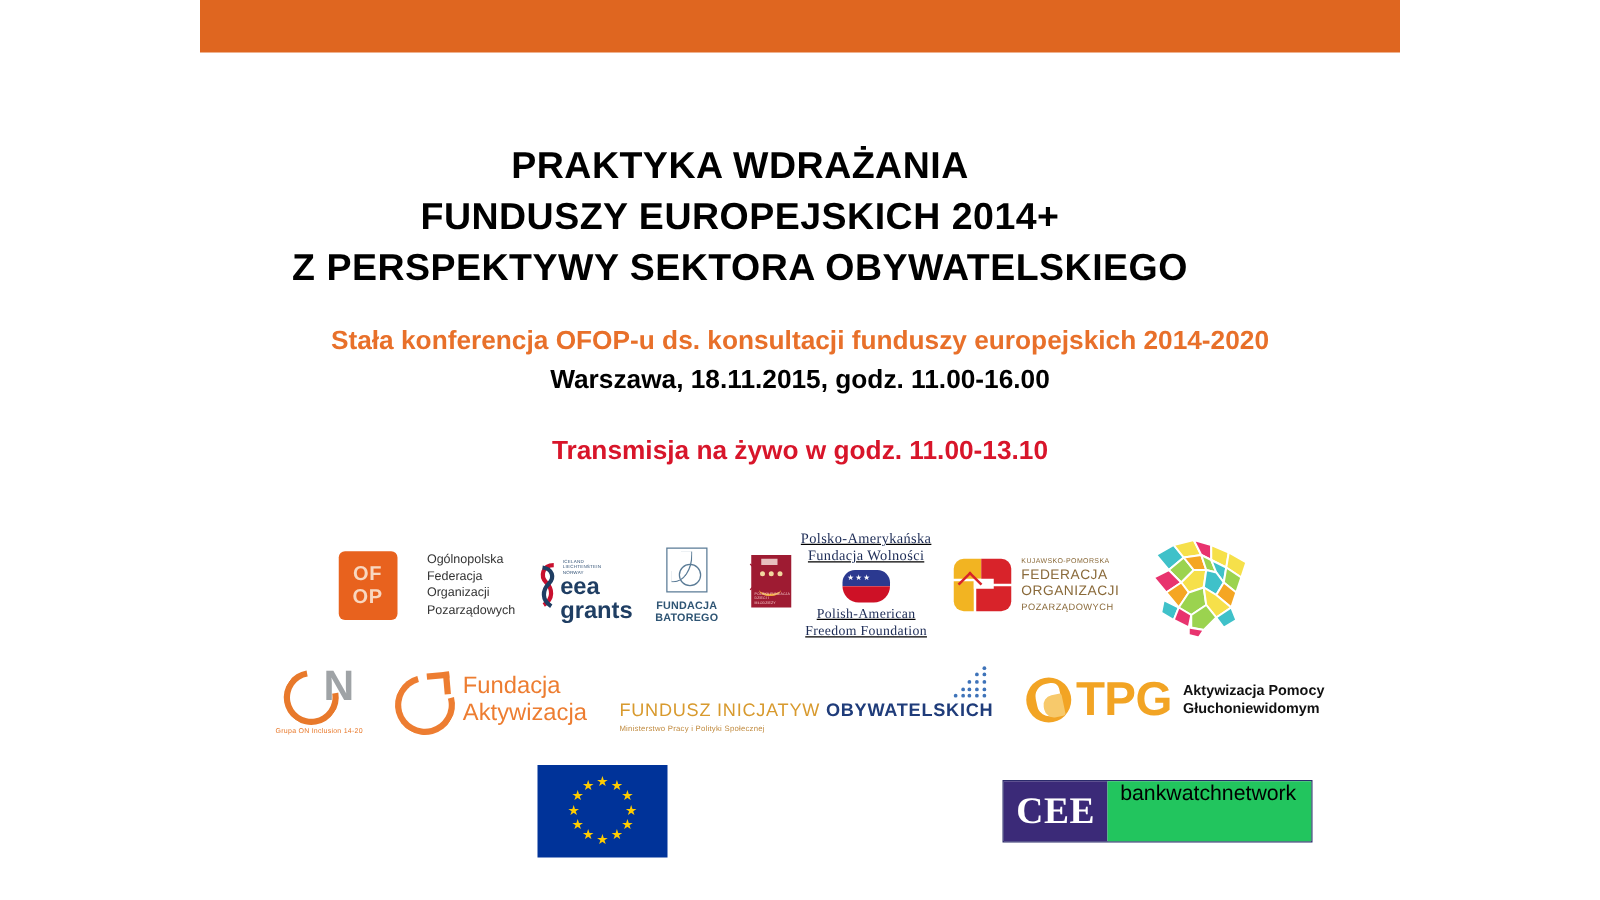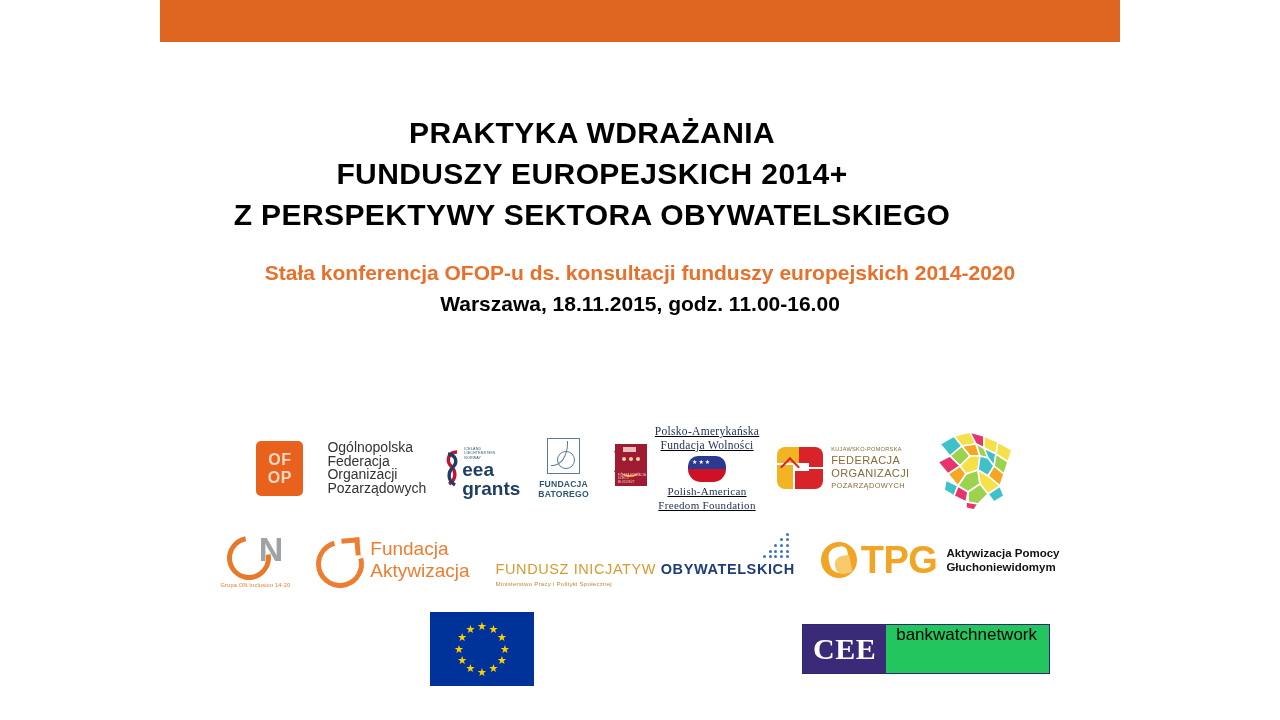--- a/index.html
+++ b/index.html
@@ -106,21 +106,21 @@
     align-items: center; justify-content: center;
     gap: 1px;
   }
   .ofop-mark span {
     font-size: 16px; font-weight: bold;
     color: #F8D7C0; line-height: 17px;
     letter-spacing: 0.5px;
   }
   .ofop-text {
     margin-left: 24px;
-    font-size: 14px;
+    font-size: 10px;
     line-height: 13.5px;
     color: #333333;
   }
 
   
   .eea-wrap { align-items: flex-start; }
   .eea-mark {
     position: relative;
     width: 18px; height: 40px;
     margin-top: 10px;
@@ -466,20 +466,21 @@
 
 <div class="title-block">
   <div class="title-line">PRAKTYKA WDRAŻANIA</div>
   <div class="title-line">FUNDUSZY EUROPEJSKICH 2014+</div>
   <div class="title-line">Z PERSPEKTYWY SEKTORA OBYWATELSKIEGO</div>
 </div>
 
 <div class="subtitle-block">
   <div class="subtitle-conference">Stała konferencja OFOP-u ds. konsultacji funduszy europejskich 2014-2020</div>
   <div class="subtitle-where">Warszawa, 18.11.2015, godz. 11.00-16.00</div>
+  <div class="subtitle-stream">Transmisja na żywo w godz. 11.00-13.10</div>
 </div>
 
 <div class="logo-area">
 
   <div class="logo-row logo-row-1">
 
     <div class="logo">
       <div class="ofop-mark">
         <span>OF</span>
         <span>OP</span>

